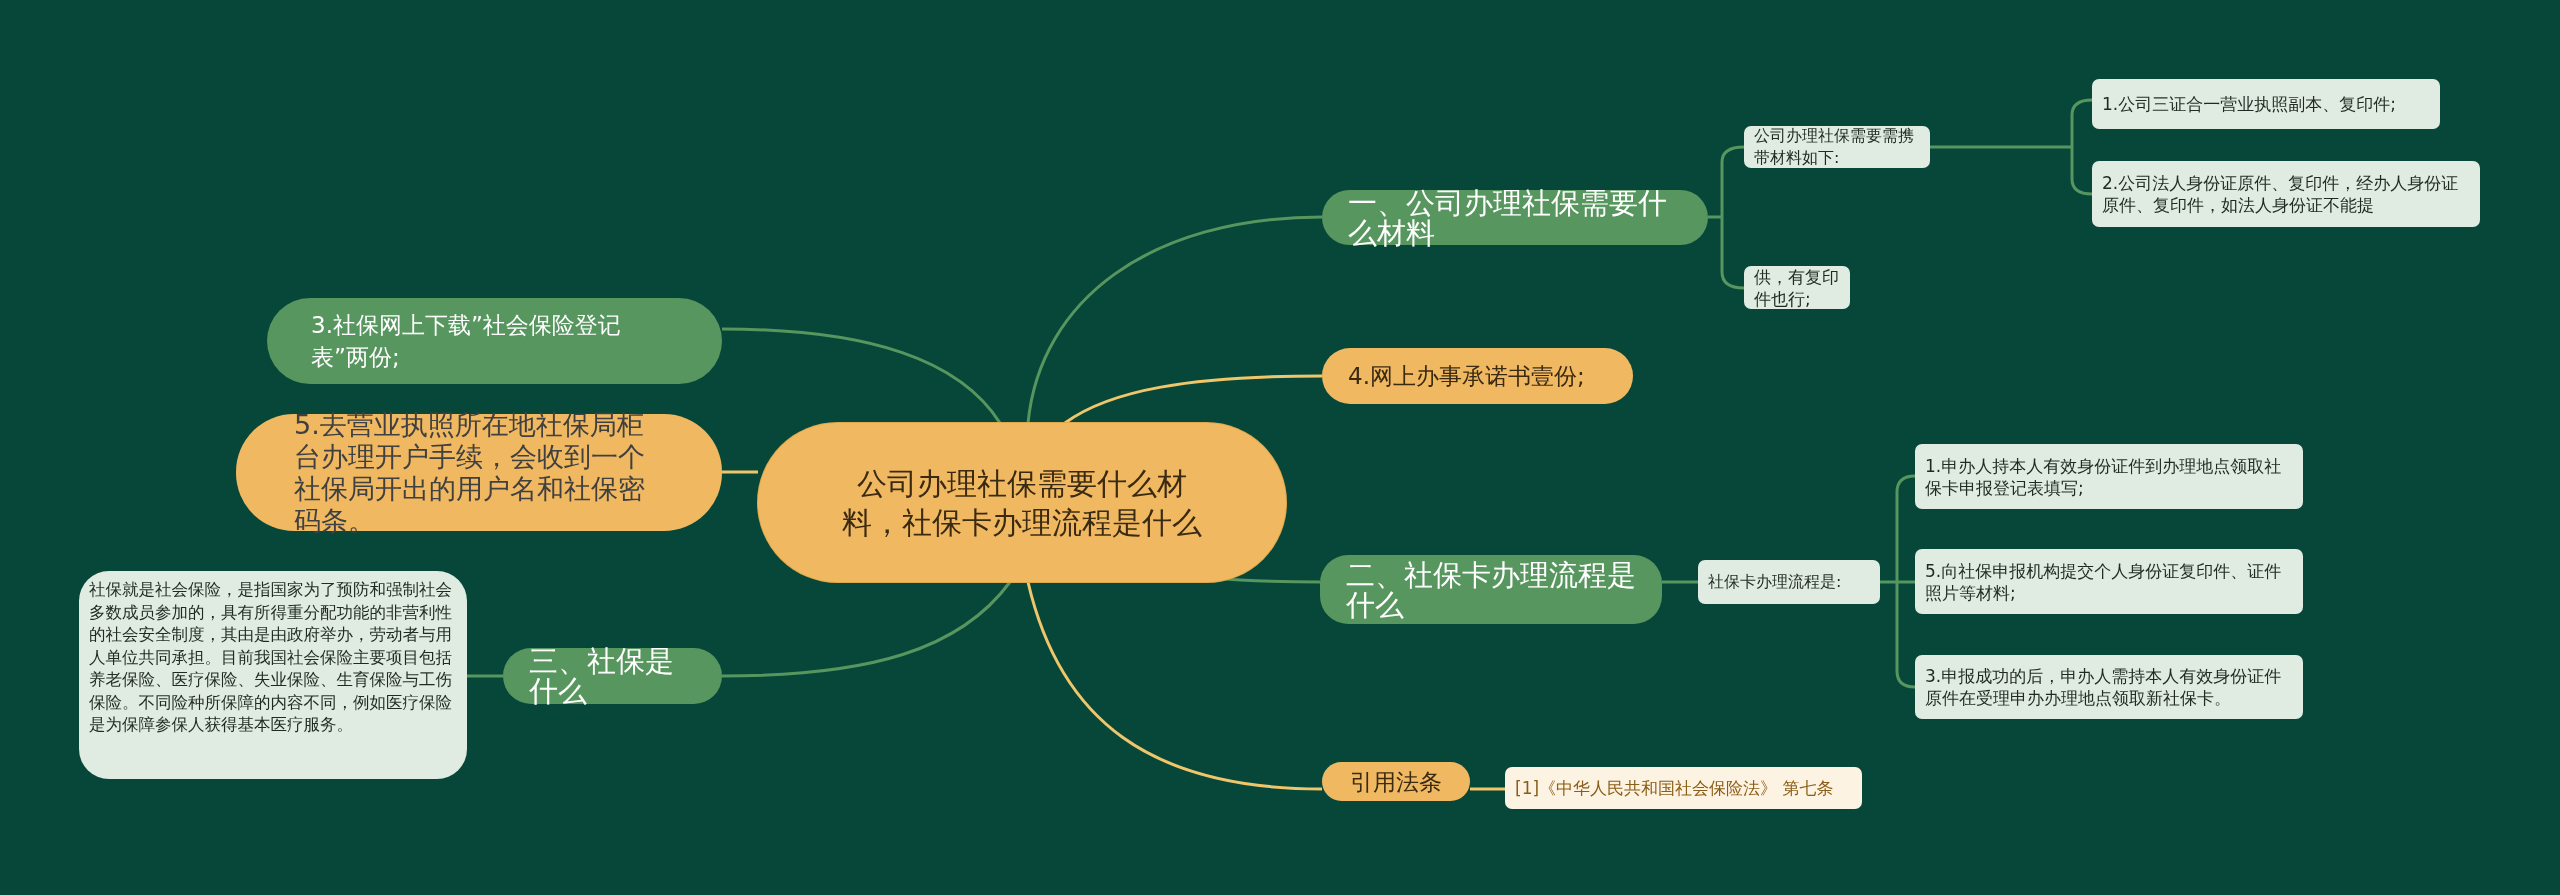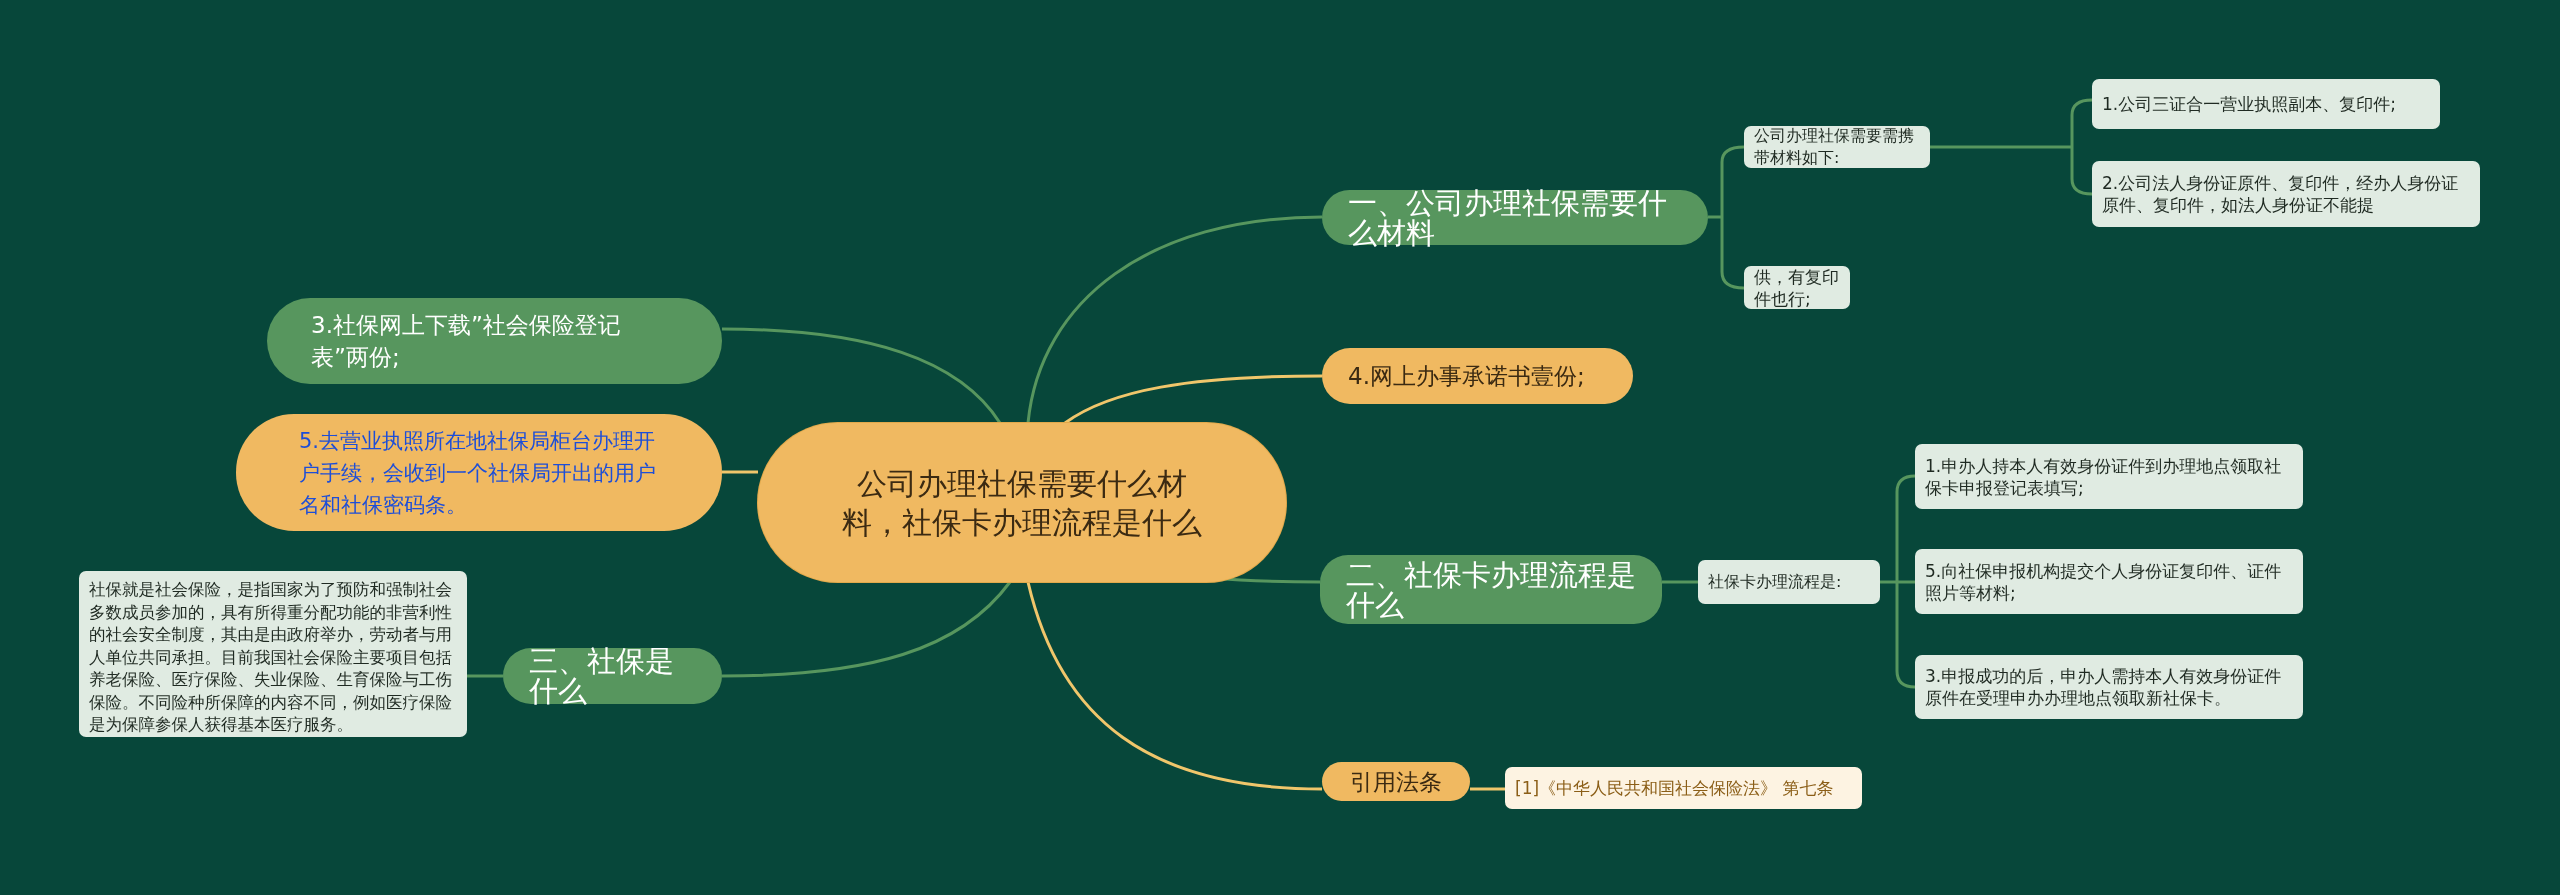--- a/index.html
+++ b/index.html
@@ -23,22 +23,22 @@
   }
   .main-yellow {
     background:#f0b961; color:#3b2a12; border-radius:28px;
     font-size:23px; line-height:30px; padding:0 26px;
   }
   .left-green {
     background:#57965e; color:#ffffff; border-radius:44px;
     font-size:23px; line-height:32px; padding:0 44px;
   }
   .left-yellow {
-    background:#f0b961; color:#1d4ed8; border-radius:58px;
-    font-size:21px; line-height:32px; padding:0 58px;justify-content:center;
+    background:#f0b961; color:#404040; border-radius:58px;
+    font-size:27px; line-height:32px; padding:0 58px;
   }
   .leaf {
     background:#e0ebe2; color:#1f2a22; border-radius:7px;
     font-size:17px; line-height:22px; padding:0 10px;
   }
   .leaf-big {
     background:#e0ebe2; color:#1f2a22; border-radius:7px;
     font-size:16.5px; line-height:22.5px; padding:8px 10px; align-items:flex-start;
   }
   .cite {
@@ -131,17 +131,17 @@
     <span style="max-width:370px;">3.社保网上下载”社会保险登记表”两份;</span>
   </div>
 
   <div class="node left-yellow" style="left:236px; top:414px; width:486px; height:117px;">
     <span style="max-width:360px;">5.去营业执照所在地社保局柜台办理开户手续，会收到一个社保局开出的用户名和社保密码条。</span>
   </div>
 
   <div class="node main-green" style="left:503px; top:648px; width:219px; height:56px;">
     <span>三、社保是什么</span>
   </div>
-  <div class="node leaf-big" style="left:79px; top:571px; width:388px; height:166px;">
+  <div class="node leaf-big" style="left:79px; top:571px; width:388px; height:208px;border-radius:30px;">
     <span>社保就是社会保险，是指国家为了预防和强制社会多数成员参加的，具有所得重分配功能的非营利性的社会安全制度，其由是由政府举办，劳动者与用人单位共同承担。目前我国社会保险主要项目包括养老保险、医疗保险、失业保险、生育保险与工伤保险。不同险种所保障的内容不同，例如医疗保险是为保障参保人获得基本医疗服务。</span>
   </div>
 
 </div>
 
 </body></html>

